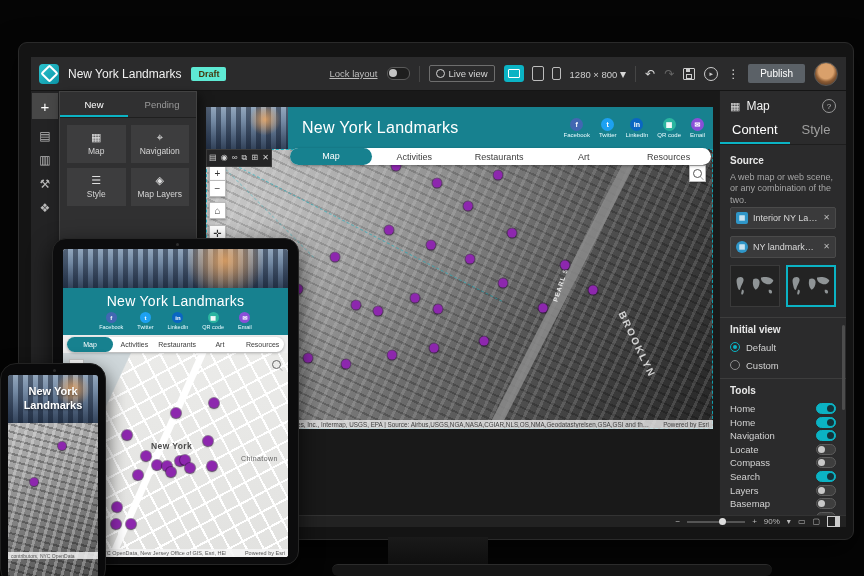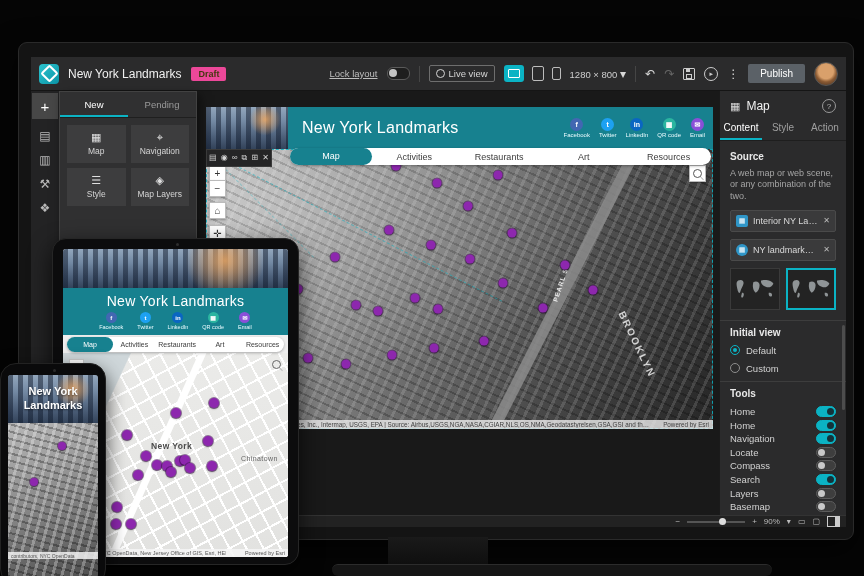--- a/index.html
+++ b/index.html
@@ -15,21 +15,21 @@
   .stand-base{position:absolute;left:332px;top:564px;width:440px;height:11px;border-radius:6px;
               background:#151515;border-top:1px solid #2c2c2c;}
 
   
   .topbar{position:absolute;left:0;top:0;right:0;height:34px;background:#2b2b2c;border-bottom:1px solid #151515;
           display:flex;align-items:center;padding:0 8px;box-sizing:border-box;font-size:10px;}
   .logo{width:20px;height:20px;border-radius:4px;background:linear-gradient(135deg,#2cc4cf,#0b93a5);
         display:flex;align-items:center;justify-content:center;margin-right:9px;flex:0 0 auto;}
   .logo i{display:block;width:9px;height:9px;border:2px solid #fff;border-radius:2px;transform:rotate(45deg);}
   .win-title{font-size:12px;color:#f0f0f0;margin-right:10px;white-space:nowrap;}
-  .draft{background:#ec4899;color:#44380f;font-size:9px;padding:2px 7px;border-radius:2px;font-weight:bold;}
+  .draft{background:#5eead4;color:#44380f;font-size:9px;padding:2px 7px;border-radius:2px;font-weight:bold;}
   .tb-right{margin-left:auto;display:flex;align-items:center;gap:9px;}
   .tb-label{color:#bdbdbd;font-size:9.5px;white-space:nowrap;text-decoration:underline;}
   .mini-toggle{width:21px;height:11px;border-radius:6px;background:#1e1e1e;border:1px solid #5a5a5a;position:relative;}
   .mini-toggle i{position:absolute;left:1px;top:1px;width:8px;height:8px;border-radius:50%;background:#c4c4c4;}
   .vsep{width:1px;height:16px;background:#454545;}
   .liveview{display:flex;align-items:center;gap:4px;border:1px solid #6e6e6e;border-radius:2px;
             padding:2px 6px;color:#d5d5d5;font-size:9.5px;white-space:nowrap;}
   .lv-dot{width:7px;height:7px;border:1.2px solid #d5d5d5;border-radius:50%;}
   .dev{display:flex;align-items:center;gap:8px;}
   .dev-desktop{width:20px;height:17px;background:#0bb3c4;border-radius:3px;display:flex;align-items:center;justify-content:center;}
@@ -111,25 +111,25 @@
   .map3d .dot{width:9px;height:9px;}
 
   
   .rpanel{position:absolute;right:0;top:34px;width:127px;bottom:11px;background:#2b2b2c;border-left:1px solid #1a1a1a;
           box-sizing:border-box;font-size:9.5px;overflow:hidden;}
   .rp-head{display:flex;align-items:center;gap:6px;padding:8px 10px 6px;}
   .rp-title{font-size:12px;color:#f2f2f2;}
   .rp-help{margin-left:auto;width:12px;height:12px;border:1px solid #9a9a9a;border-radius:50%;color:#bbb;
            font-size:8px;display:flex;align-items:center;justify-content:center;}
   .rp-tabs{display:flex;border-bottom:1px solid #1e1e1e;}
-  .rp-tab{flex:1;text-align:center;color:#9f9f9f;font-size:10px;padding:3px 2px 5px;}
+  .rp-tab{flex:1;text-align:center;color:#9f9f9f;font-size:13px;padding:3px 12px 5px;}
   .rp-tab.active{color:#fff;border-bottom:2px solid #0bb3c4;}
   .rp-body{padding:8px 10px;}
   .sec-h{color:#e8e8e8;font-size:10px;font-weight:bold;margin:2px 0 6px;}
-  .desc{color:#a5a5a5;font-size:9px;line-height:1.25;margin-bottom:8px;}
+  .desc{color:#a5a5a5;font-size:9px;line-height:1.25;margin-bottom:1px;}
   .chip{display:flex;align-items:center;gap:5px;background:#3a3a3b;border:1px solid #4a4a4a;border-radius:2px;
         padding:4px 5px;margin-bottom:7px;}
   .chip .cico{width:12px;height:12px;background:#2f96c8;color:#fff;font-size:7px;display:flex;align-items:center;justify-content:center;flex:0 0 auto;}
   .chip .round{border-radius:50%;}
   .chip .sq{border-radius:2px;}
   .chip .ctxt{flex:1;color:#d8d8d8;font-size:9px;white-space:nowrap;overflow:hidden;text-overflow:ellipsis;}
   .chip .cx{color:#bbb;font-size:8px;flex:0 0 auto;}
   .thumbs{display:flex;gap:6px;margin:4px 0 10px;}
   .thumb{width:52px;height:42px;background:#232323;border:1px solid #3a3a3a;display:flex;align-items:center;justify-content:center;box-sizing:border-box;}
   .thumb.selected{border:2px solid #0bb3c4;}

